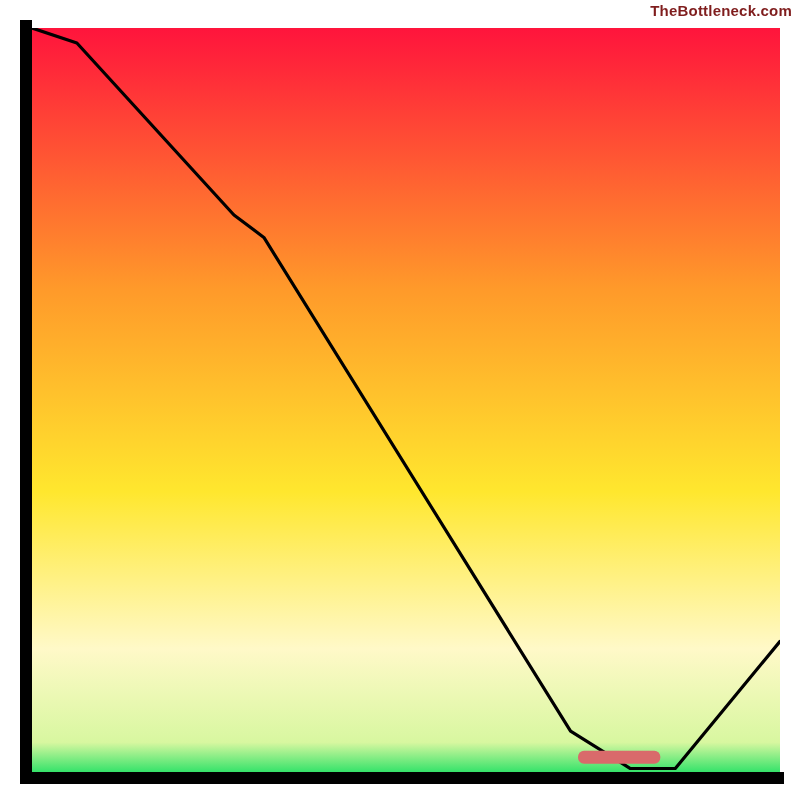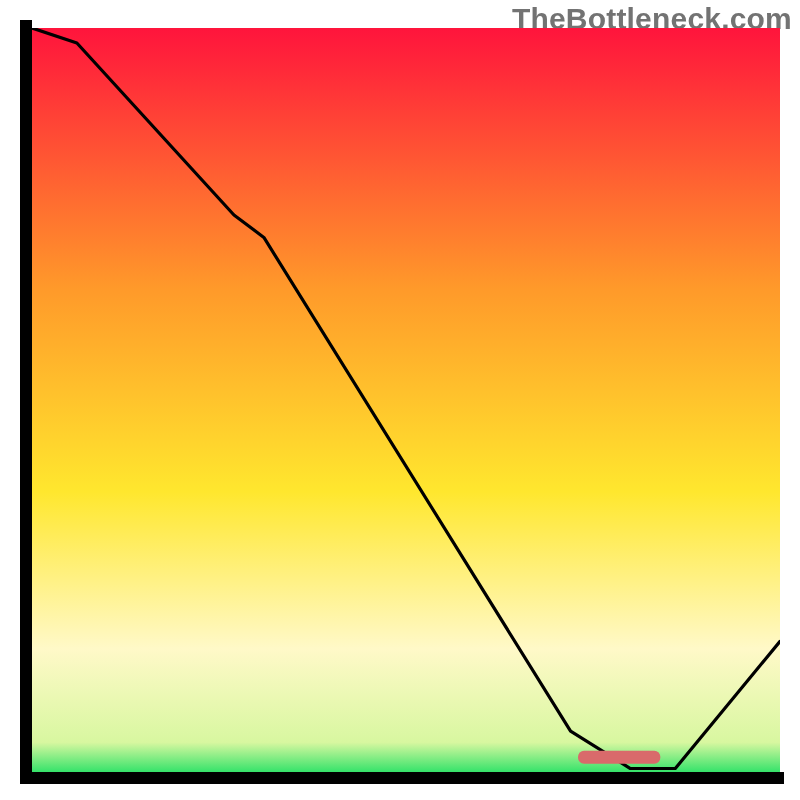--- a/index.html
+++ b/index.html
@@ -13,23 +13,23 @@
   #container {
     position: relative;
     width: 800px;
     height: 800px;
   }
   #watermark {
     position: absolute;
     top: 2px;
     right: 8px;
     font-family: Arial, Helvetica, sans-serif;
-    font-size: 30px;
+    font-size: 15px;
     font-weight: 600;
-    color: #737373;
+    color: #7f1d1d;
     letter-spacing: 0.2px;
     user-select: none;
   }
   svg {
     position: absolute;
     left: 0;
     top: 0;
   }
 </style>
 </head>

